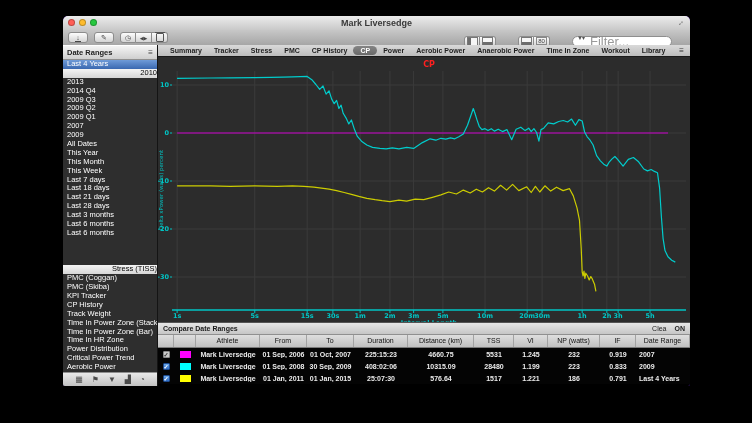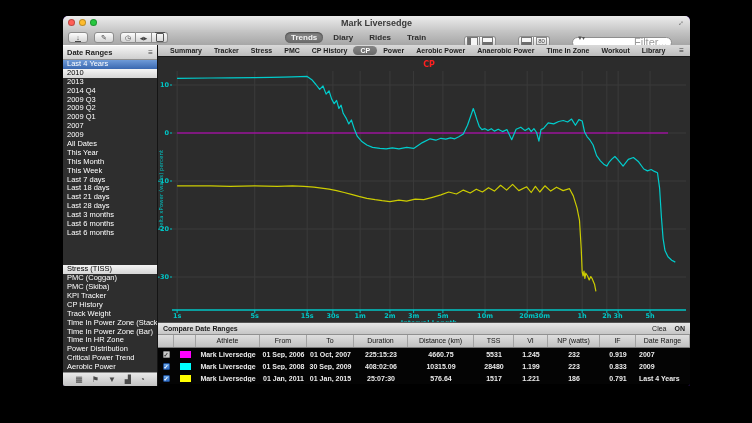--- a/index.html
+++ b/index.html
@@ -26,38 +26,38 @@
   .vtabs{position:absolute;left:222px;top:2px;display:flex;gap:4px;align-items:center;}
   .vtab{font-size:8px;font-weight:bold;color:#2e2e2e;padding:1px 6px;}
   .vtab.sel{background:linear-gradient(#898989,#6b6b6b);color:#f4f4f4;border-radius:8px;
             box-shadow:inset 0 1px 2px rgba(0,0,0,.5);}
   .tright{position:absolute;right:18px;top:2px;display:flex;gap:22px;align-items:center;}
   .panel{width:9px;height:7px;border:1px solid #777;background:#f6f6f6;position:relative;}
   .panel.pleft::before{content:"";position:absolute;left:0;top:0;bottom:0;width:3px;background:#6d6d6d;}
   .panel.pbottom::before{content:"";position:absolute;left:0;right:0;bottom:0;height:3px;background:#6d6d6d;}
   .filterwrap{position:relative;}
   .filterwrap .funnel{position:absolute;left:5px;top:2px;font-size:6px;color:#555;letter-spacing:-1px;}
-  .filter{width:100px;height:11px;border-radius:6px;border:1px solid #8e8e8e;font-size:11px;
+  .filter{width:100px;height:11px;border-radius:6px;border:1px solid #8e8e8e;font-size:13px;
           padding:0 4px 0 17px;color:#333;background:#fff;outline:none;box-sizing:border-box;
-          font-family:"Liberation Sans",sans-serif;text-align:right;}
+          font-family:"Liberation Sans",sans-serif;}
   .filter::placeholder{color:#9a9a9a;}
   .trash{width:6px;height:7px;border:1px solid #555;border-radius:1px;position:relative;}
   .trash::before{content:"";position:absolute;top:-2px;left:-2px;right:-2px;height:1px;background:#555;}
   .uarr{border-bottom:1px solid #444;line-height:7px;padding:0 1px;}
   
   .sidebar{position:absolute;left:0;top:29px;width:95px;bottom:0;background:#2e2e2e;border-right:1px solid #141414;
            display:flex;flex-direction:column;box-sizing:border-box;}
   .sidehead{height:13px;flex:none;background:linear-gradient(#f4f4f4,#cfcfcf);border-top:1px solid #fff;
             border-bottom:1px solid #8f8f8f;font-size:7.5px;font-weight:bold;color:#222;
             display:flex;align-items:center;justify-content:space-between;padding:0 4px;}
   .sidehead .menu{color:#444;font-size:8px;}
   .slist{flex:none;overflow:hidden;}
   .sitem{height:8.9px;line-height:8.9px;font-size:7.5px;color:#fff;padding-left:4px;white-space:nowrap;}
   .sitem.sel{background:linear-gradient(#6f9bd8,#3a68b0);color:#fff;}
-  .sitem.active{background:linear-gradient(#f4f4f4,#d6d6d6);color:#000;}
+  .sitem.active{background:linear-gradient(#f4f4f4,#d6d6d6);color:#000;text-align:right;}
   .sspacer{flex:1;}
   .sidefoot{height:13px;flex:none;background:linear-gradient(#e9e9e9,#c2c2c2);border-top:1px solid #8f8f8f;
             display:flex;align-items:center;justify-content:center;gap:9px;font-size:8px;color:#4a4a4a;}
   .sidefoot span{line-height:13px;}
   
   .main{position:absolute;left:95px;top:29px;right:0;bottom:0;}
   .ctabbar{position:absolute;left:0;top:0;right:0;height:12px;background:linear-gradient(#d9d9d9,#bdbdbd);
            border-bottom:1px solid #1a1a1a;display:flex;align-items:center;gap:0;padding:0 6px;box-sizing:border-box;}
   .ctab{font-size:7px;font-weight:bold;color:#222;padding:0 6px;white-space:nowrap;}
   .ctab.sel{background:linear-gradient(#858585,#696969);color:#fff;border-radius:7px;padding:1px 7px;}
@@ -112,26 +112,20 @@
             <span>◷</span>
           </div>
         <div class="tbtn">
             <span style="font-size:5px">◀▶</span>
           </div>
         <div class="tbtn">
             <span class="trash"></span>
           </div>
       </div>
     </div>
-    <div class="vtabs">
-        <div class="vtab sel">Trends</div>
-        <div class="vtab">Diary</div>
-        <div class="vtab">Rides</div>
-        <div class="vtab">Train</div>
-      </div>
     <div class="tright">
       <div class="tgroup">
         <div class="tbtn">
             <span class="panel pleft"></span>
           </div>
         <div class="tbtn">
             <span class="panel pbottom"></span>
           </div>
       </div>
       <div class="tgroup">

